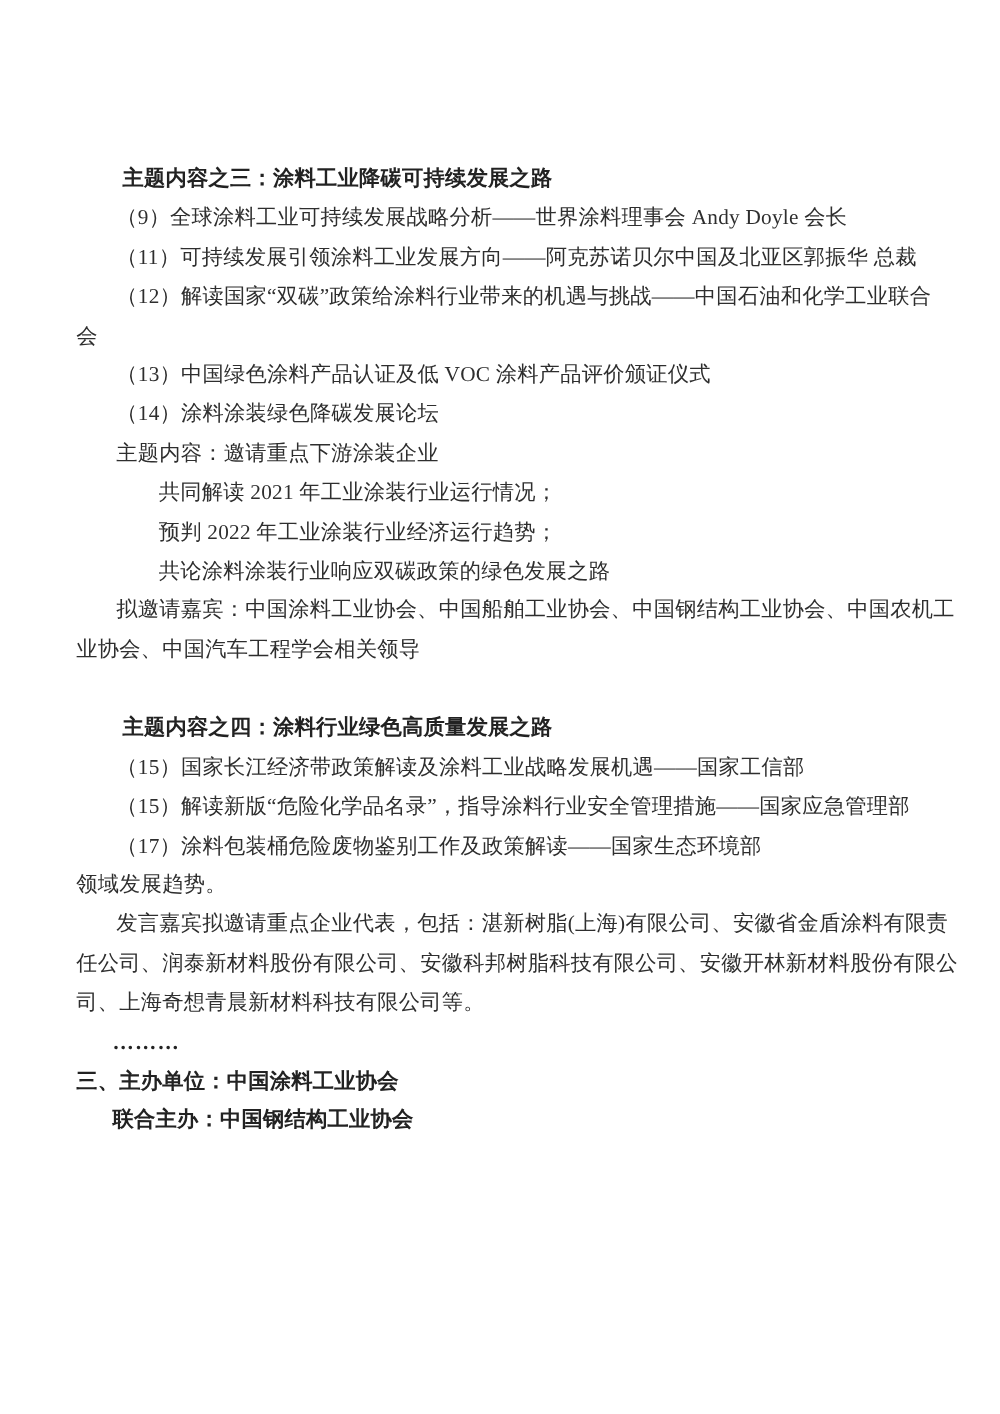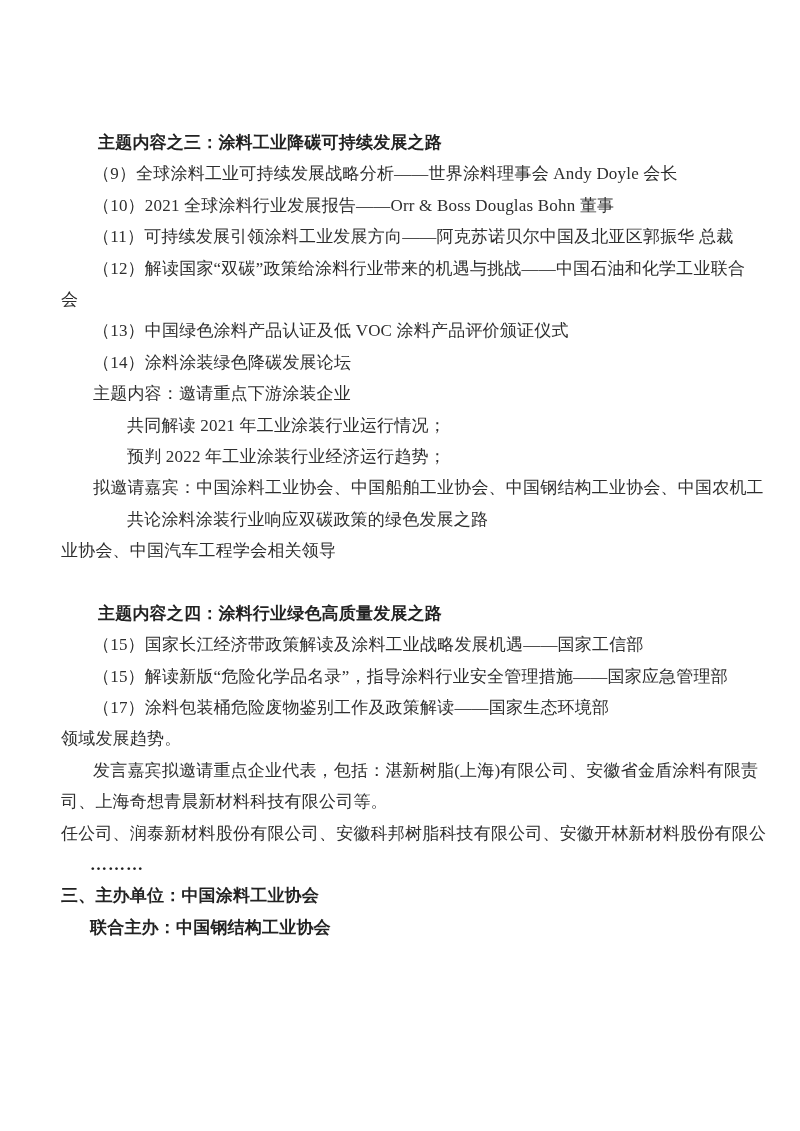--- a/index.html
+++ b/index.html
@@ -46,43 +46,42 @@
   }
 </style>
 </head>
 <body>
 
 <div class="page">
   <div class="doc">
 
     <p class="ln bold in-h">主题内容之三：涂料工业降碳可持续发展之路</p>
     <p class="ln in1">（9）全球涂料工业可持续发展战略分析——世界涂料理事会 Andy Doyle 会长</p>
-    <p class="ln in1">（10）2021 全球涂料行业发展报告——Orr &amp; Boss Douglas Bohn 董事</p>
     <p class="ln in1">（11）可持续发展引领涂料工业发展方向——阿克苏诺贝尔中国及北亚区郭振华 总裁</p>
     <p class="ln in1">（12）解读国家“双碳”政策给涂料行业带来的机遇与挑战——中国石油和化学工业联合</p>
     <p class="ln in0">会</p>
     <p class="ln in1">（13）中国绿色涂料产品认证及低 VOC 涂料产品评价颁证仪式</p>
     <p class="ln in1">（14）涂料涂装绿色降碳发展论坛</p>
     <p class="ln in1">主题内容：邀请重点下游涂装企业</p>
     <p class="ln in2">共同解读 2021 年工业涂装行业运行情况；</p>
     <p class="ln in2">预判 2022 年工业涂装行业经济运行趋势；</p>
+    <p class="ln in2">共论涂料涂装行业响应双碳政策的绿色发展之路</p>
     <p class="ln in1">拟邀请嘉宾：中国涂料工业协会、中国船舶工业协会、中国钢结构工业协会、中国农机工</p>
-    <p class="ln in2">共论涂料涂装行业响应双碳政策的绿色发展之路</p>
     <p class="ln in0">业协会、中国汽车工程学会相关领导</p>
 
     <div class="ln blank"></div>
 
     <p class="ln bold in-h">主题内容之四：涂料行业绿色高质量发展之路</p>
     <p class="ln in1">（15）国家长江经济带政策解读及涂料工业战略发展机遇——国家工信部</p>
     <p class="ln in1">（15）解读新版“危险化学品名录”，指导涂料行业安全管理措施——国家应急管理部</p>
     <p class="ln in1">（17）涂料包装桶危险废物鉴别工作及政策解读——国家生态环境部</p>
     <p class="ln in0">领域发展趋势。</p>
     <p class="ln in1">发言嘉宾拟邀请重点企业代表，包括：湛新树脂(上海)有限公司、安徽省金盾涂料有限责</p>
+    <p class="ln in0">任公司、润泰新材料股份有限公司、安徽科邦树脂科技有限公司、安徽开林新材料股份有限公</p>
     <p class="ln in0">司、上海奇想青晨新材料科技有限公司等。</p>
-    <p class="ln in0">任公司、润泰新材料股份有限公司、安徽科邦树脂科技有限公司、安徽开林新材料股份有限公</p>
     <p class="ln bold dots in1b">………</p>
 
     <p class="ln bold in0">三、主办单位：中国涂料工业协会</p>
     <p class="ln bold in1b">联合主办：中国钢结构工业协会</p>
 
   </div>
 
   <div class="pagenum">3</div>
 </div>
 

